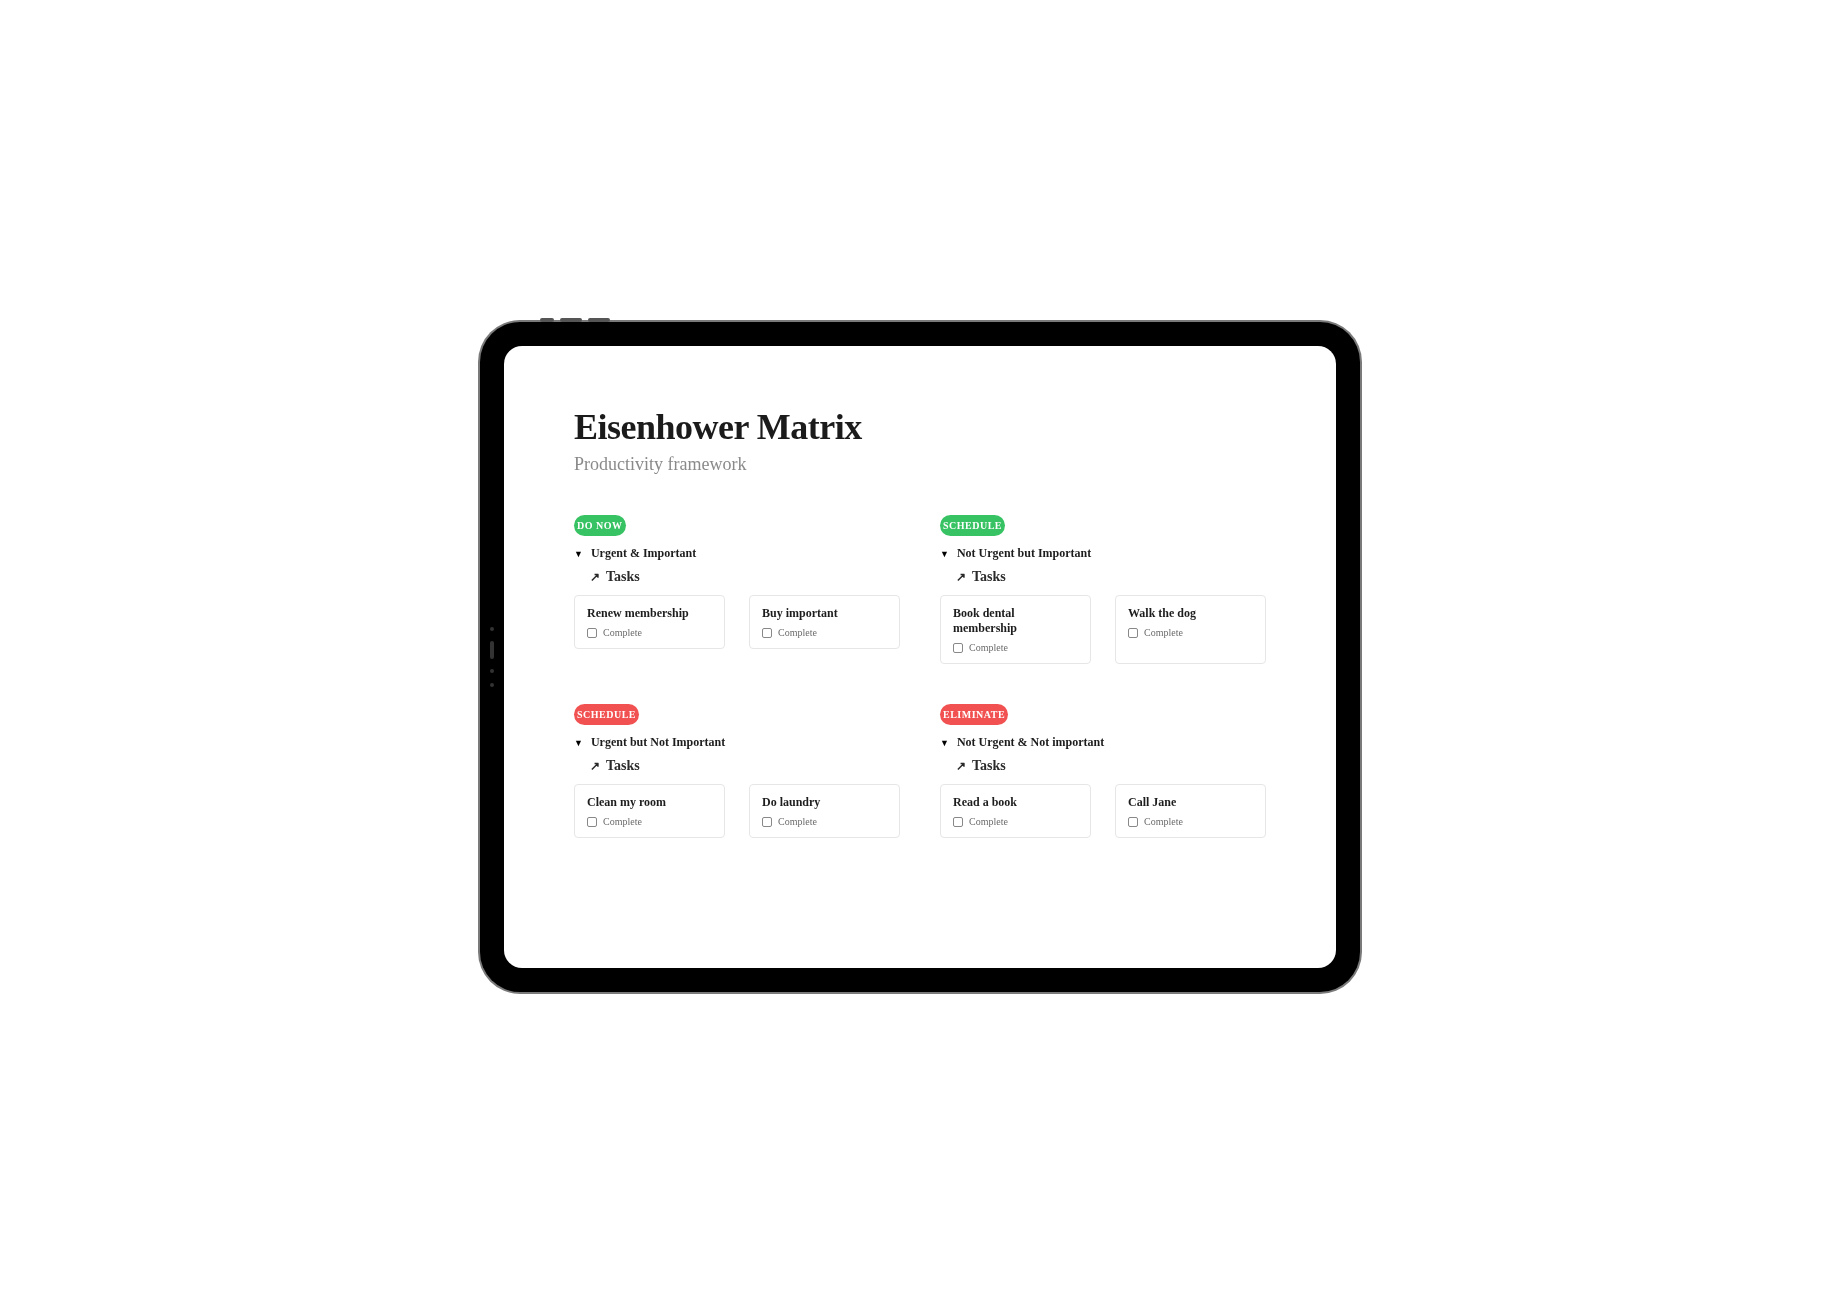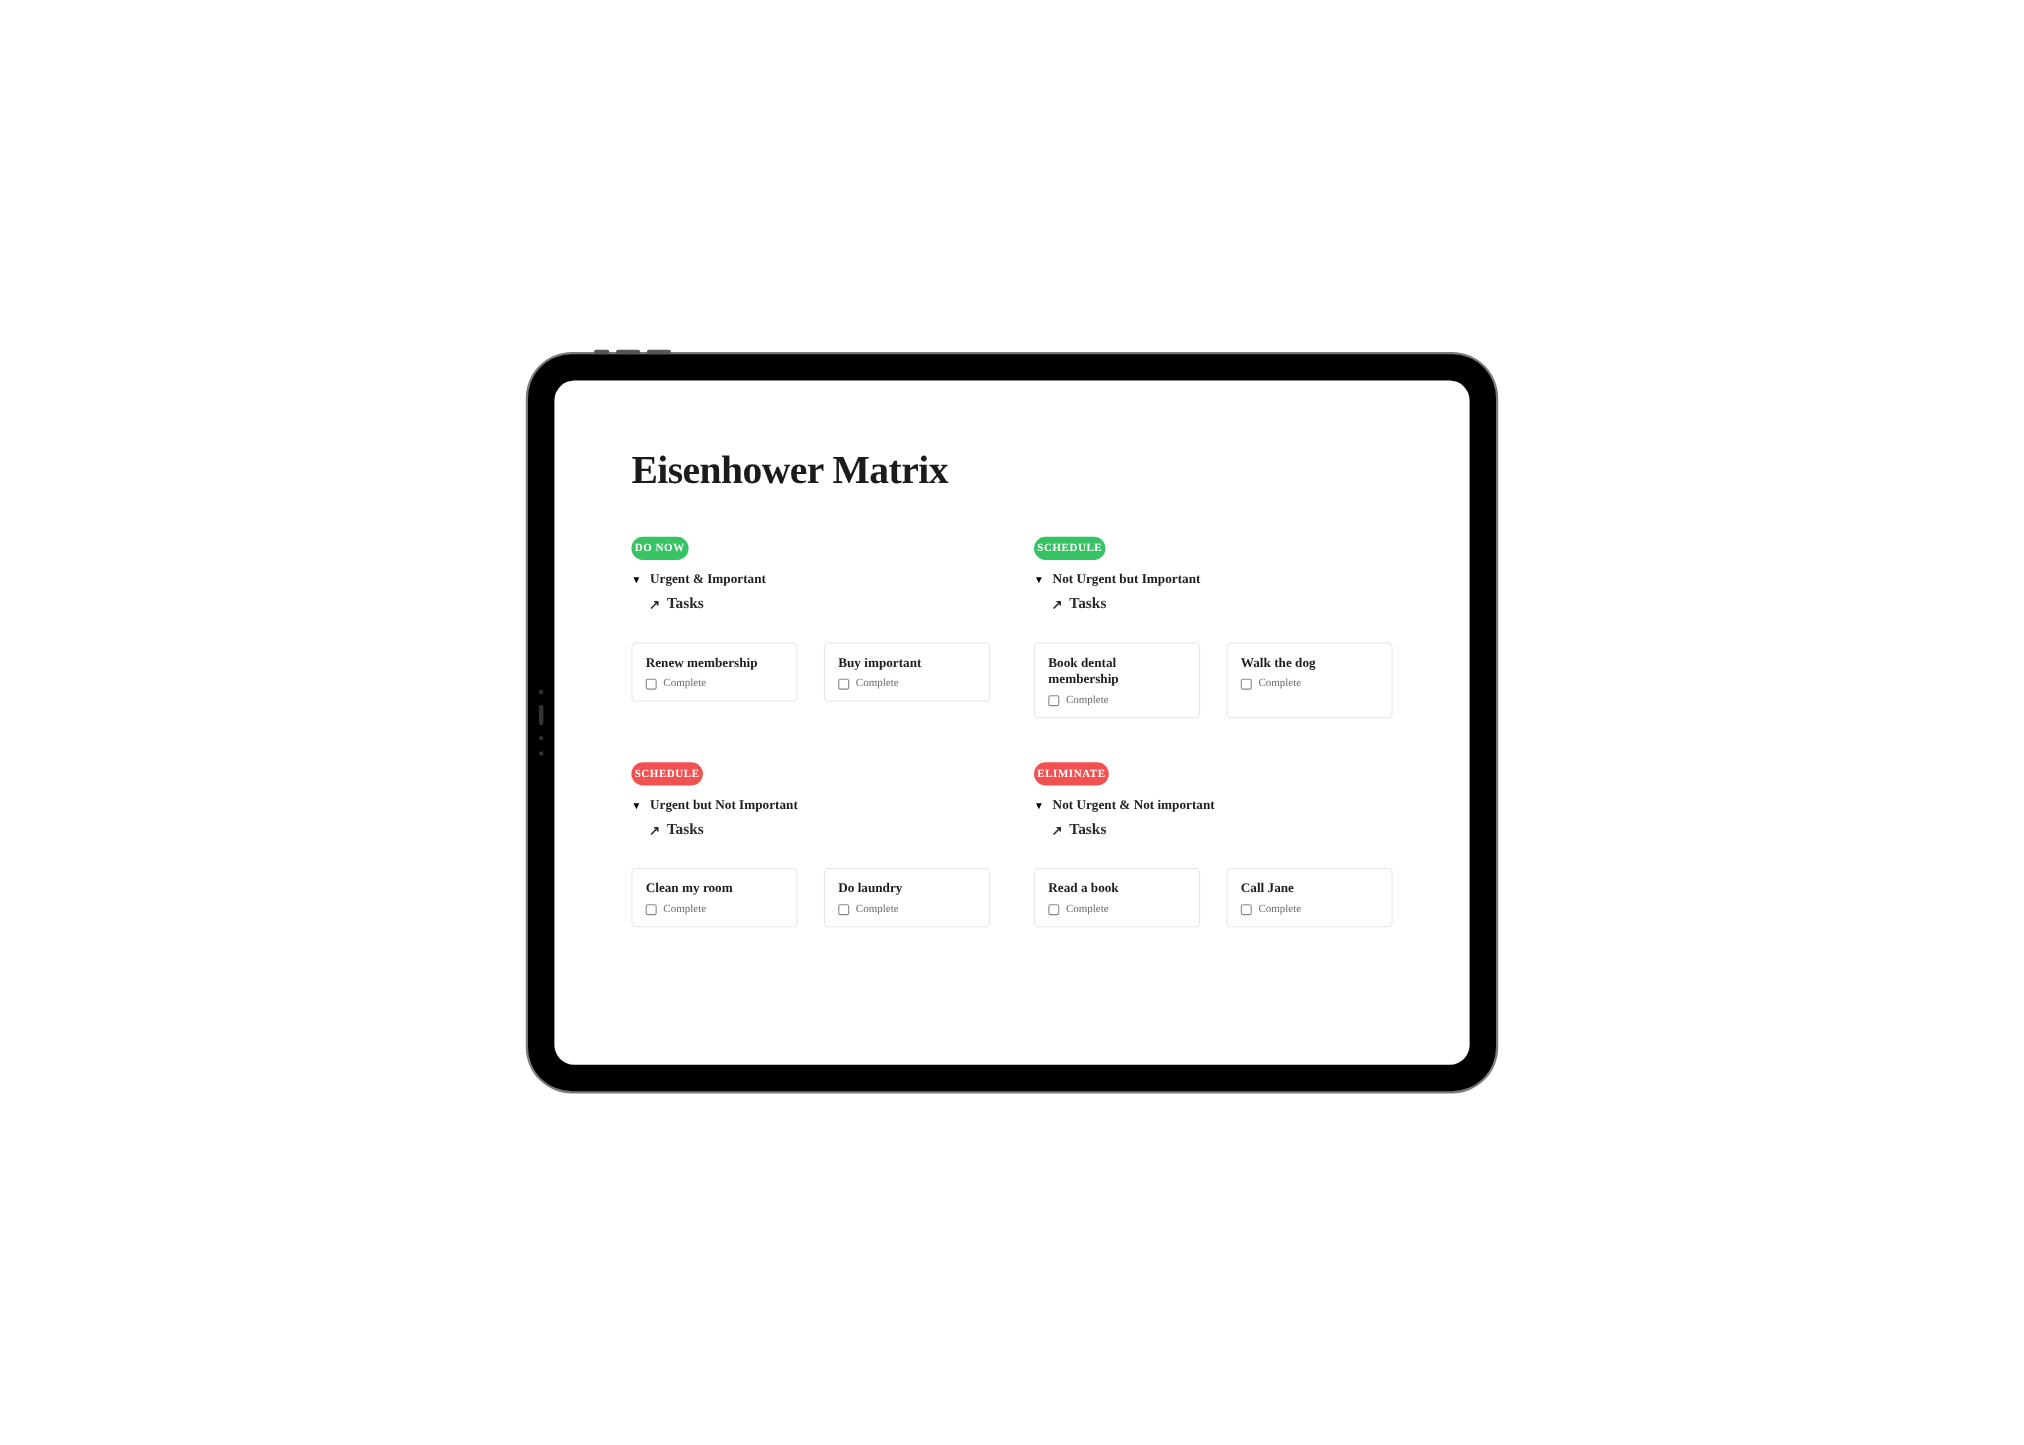--- a/index.html
+++ b/index.html
@@ -120,21 +120,21 @@
     font-weight: 700;
     color: #2a2a2a;
   }
   .tasks-row .arrow {
     font-size: 12px;
   }
   .task-grid {
     display: grid;
     grid-template-columns: 1fr 1fr;
     gap: 24px;
-    margin-top: 26px;
+    margin-top: 10px;
   }
   .task-card {
     border: 1px solid #e6e6e6;
     border-radius: 4px;
     padding: 10px 12px;
     background: #fff;
   }
   .task-title {
     font-size: 12px;
     font-weight: 600;
@@ -168,20 +168,21 @@
   </div>
   <div class="side-dots">
     <span></span>
       <span class="bar"></span>
       <span></span>
       <span></span>
   </div>
 
   <div class="screen">
     <h1 class="page-title">Eisenhower Matrix</h1>
+    <div class="page-subtitle">Productivity framework</div>
 
     <div class="matrix">
 
       <div class="quadrant">
         <span class="pill green">DO NOW</span>
         <div class="section-row">
           <span class="tri">▼</span>
           <span>Urgent &amp; Important</span>
         </div>
         <div class="tasks-row">

